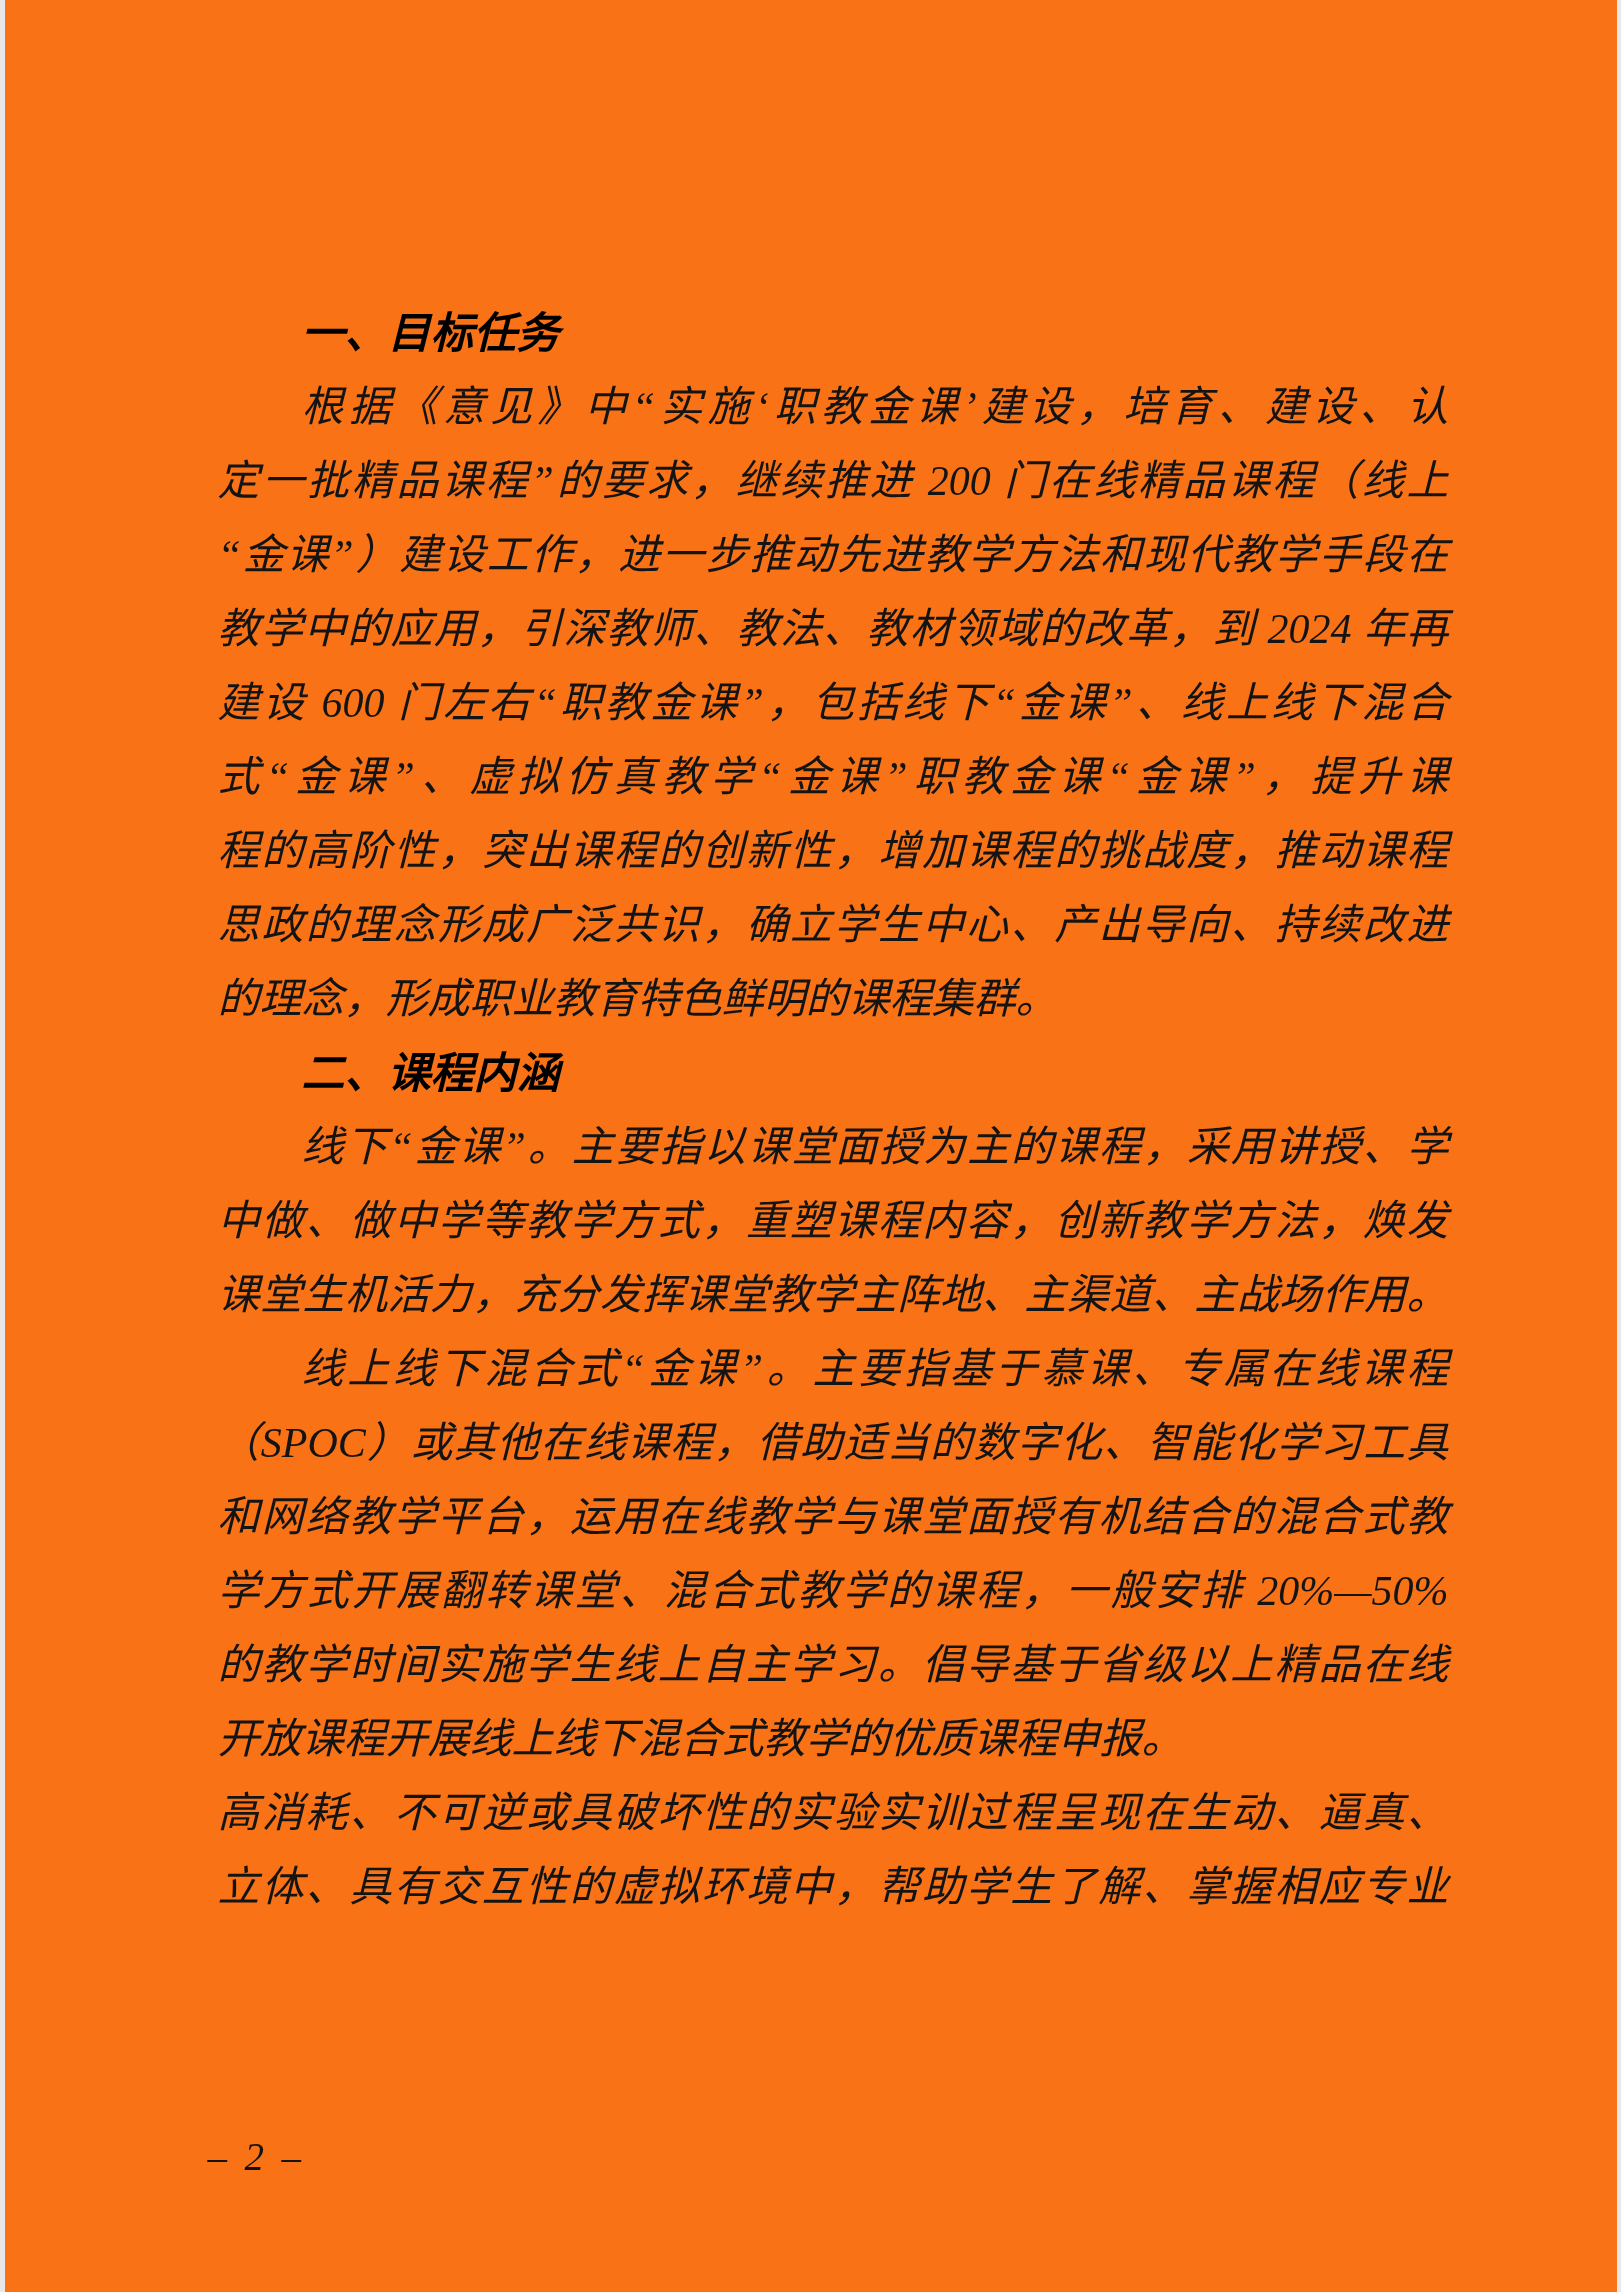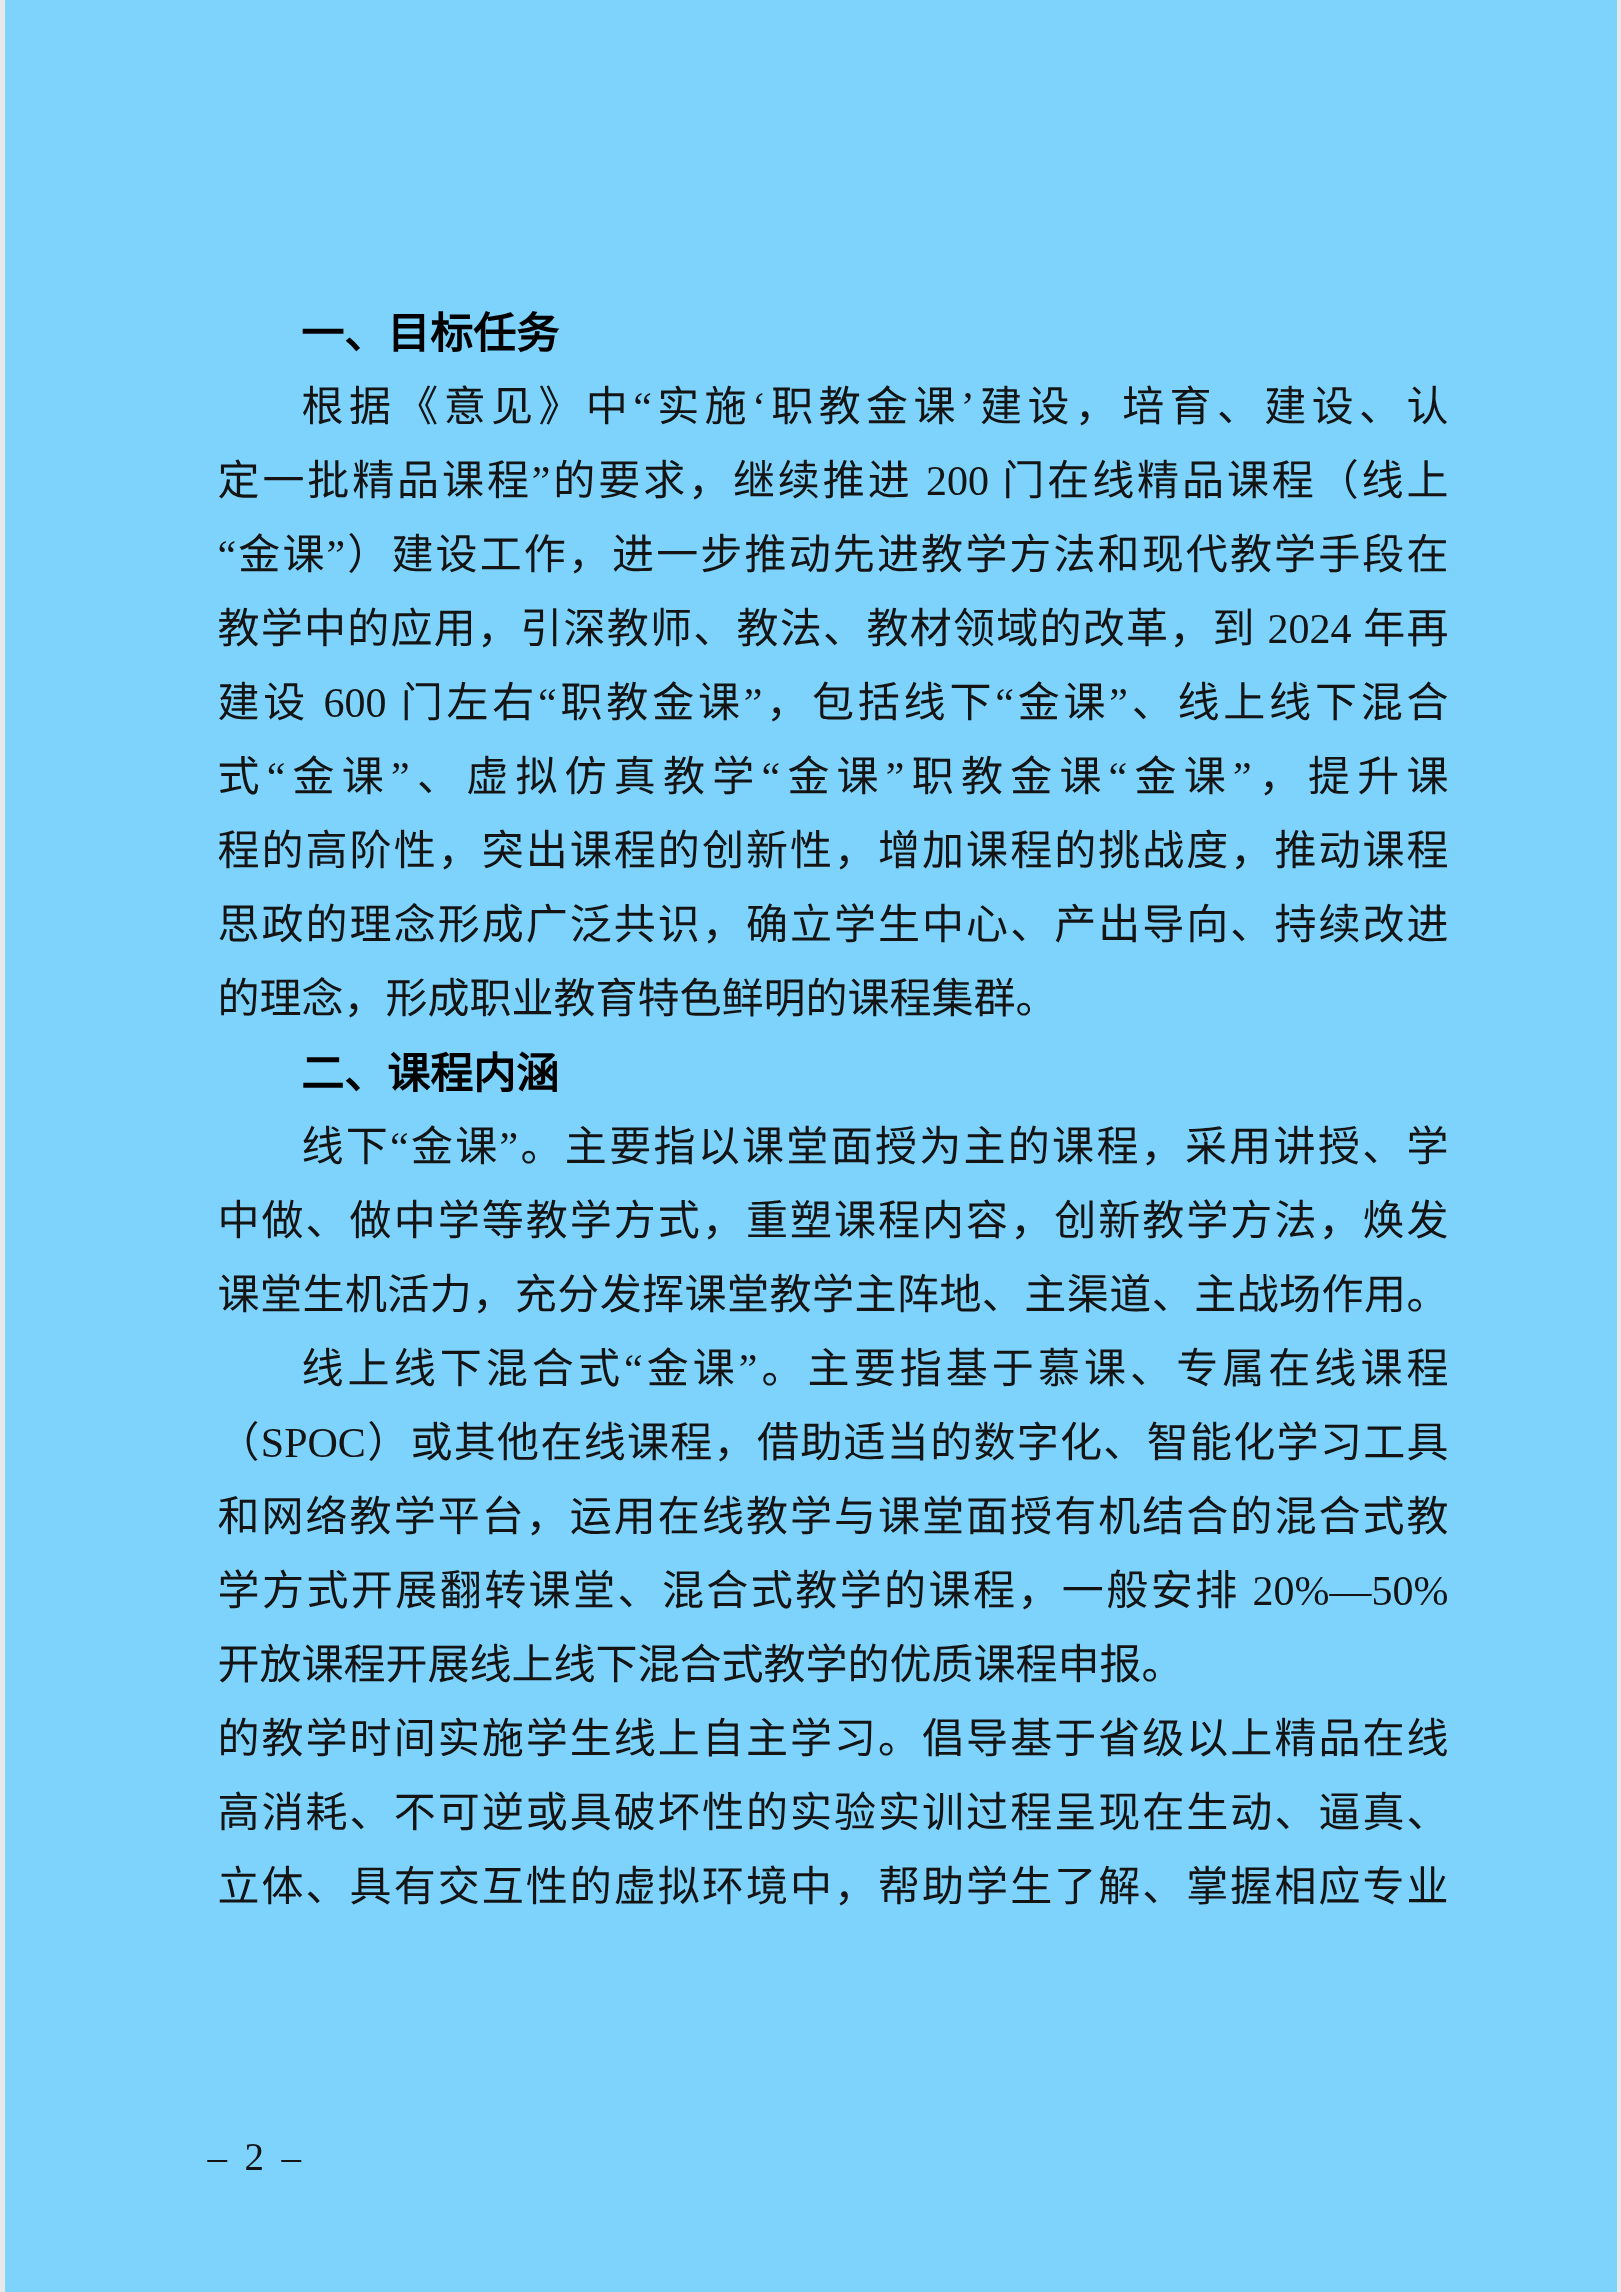--- a/index.html
+++ b/index.html
@@ -6,23 +6,24 @@
   html, body {
     margin: 0;
     padding: 0;
     background: #e8e8e8;
   }
   .page {
     position: relative;
     width: 1612px;
     height: 2293px;
     margin: 0 auto;
-    background: #7dd3fc;
+    background: #f97316;
     overflow: hidden;
     color: #141414;
+    font-style: italic;
   }
   .content {
     position: absolute;
     left: 213px;
     top: 296px;
     width: 1231px;
   }
   .line {
     height: 74px;
     line-height: 74px;
@@ -79,20 +80,20 @@
       <div class="line fill">思政的理念形成广泛共识，确立学生中心、产出导向、持续改进</div>
       <div class="line nofill">的理念，形成职业教育特色鲜明的课程集群。</div>
       <div class="line heading">二、课程内涵</div>
       <div class="line fill indent">线下“金课”。主要指以课堂面授为主的课程，采用讲授、学</div>
       <div class="line fill">中做、做中学等教学方式，重塑课程内容，创新教学方法，焕发</div>
       <div class="line fill">课堂生机活力，充分发挥课堂教学主阵地、主渠道、主战场作用。</div>
       <div class="line fill indent">线上线下混合式“金课”。主要指基于慕课、专属在线课程</div>
       <div class="line fill">（SPOC）或其他在线课程，借助适当的数字化、智能化学习工具</div>
       <div class="line fill">和网络教学平台，运用在线教学与课堂面授有机结合的混合式教</div>
       <div class="line fill">学方式开展翻转课堂、混合式教学的课程，一般安排 20%—50%</div>
+      <div class="line fill">的教学时间实施学生线上自主学习。倡导基于省级以上精品在线</div>
       <div class="line nofill">开放课程开展线上线下混合式教学的优质课程申报。</div>
-      <div class="line fill">的教学时间实施学生线上自主学习。倡导基于省级以上精品在线</div>
       <div class="line fill">高消耗、不可逆或具破坏性的实验实训过程呈现在生动、逼真、</div>
       <div class="line fill">立体、具有交互性的虚拟环境中，帮助学生了解、掌握相应专业</div>
     </div>
   <div class="footer">– 2 –</div>
 </div>
 
 
 </body></html>

